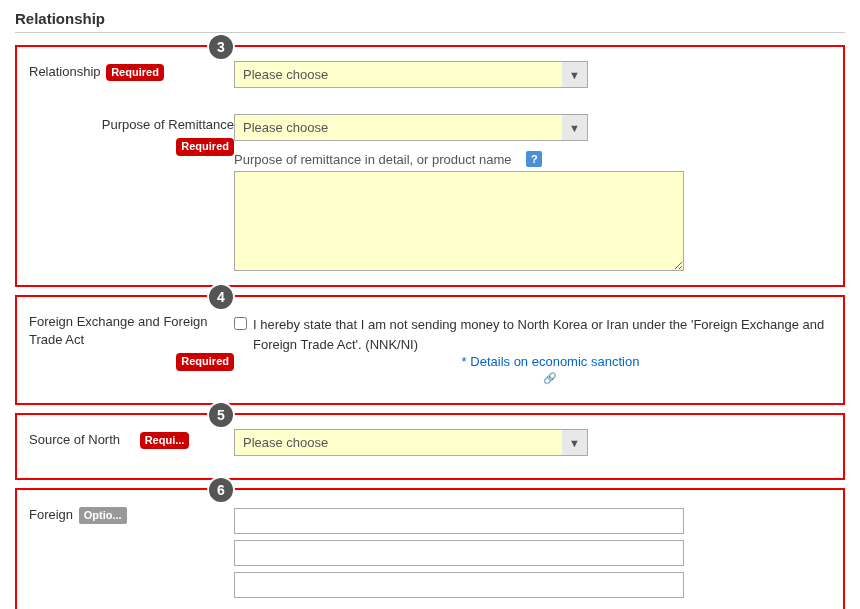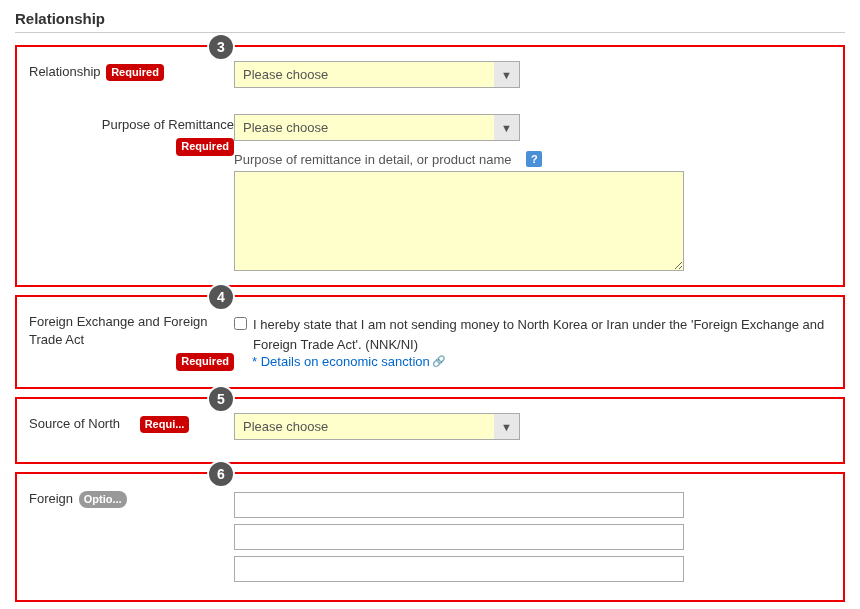--- a/index.html
+++ b/index.html
@@ -77,33 +77,33 @@
       margin-left: 2px;
     }
 
     .form-label .optional-badge {
       display: inline-block;
       background: #999;
       color: #fff;
       font-size: 11px;
       font-weight: bold;
       padding: 1px 5px;
-      border-radius: 8px;
+      border-radius: 2px;
       margin-left: 2px;
     }
 
     .form-control-area {
       flex: 1;
       padding: 4px 0;
     }
 
     .select-wrapper {
       position: relative;
       display: inline-block;
-      width: 286px;
+      width: 354px;
       margin-bottom: 8px;
     }
 
     .select-wrapper select {
       width: 100%;
       appearance: none;
       -webkit-appearance: none;
       background: #ffffcc;
       border: 1px solid #aaa;
       padding: 5px 28px 5px 8px;
@@ -189,21 +189,22 @@
       line-height: 1.5;
     }
 
     .fx-link {
       color: #0066cc;
       font-size: 13px;
       text-decoration: none;
       display: flex;
       align-items: center;
       gap: 3px;
-      margin-left: 18px;
+      margin-left: 36px;
+      flex-direction: column;
     }
 
     .ext-icon {
       font-size: 11px;
     }
 
     
     .label-multiline {
       display: flex;
       flex-direction: column;

